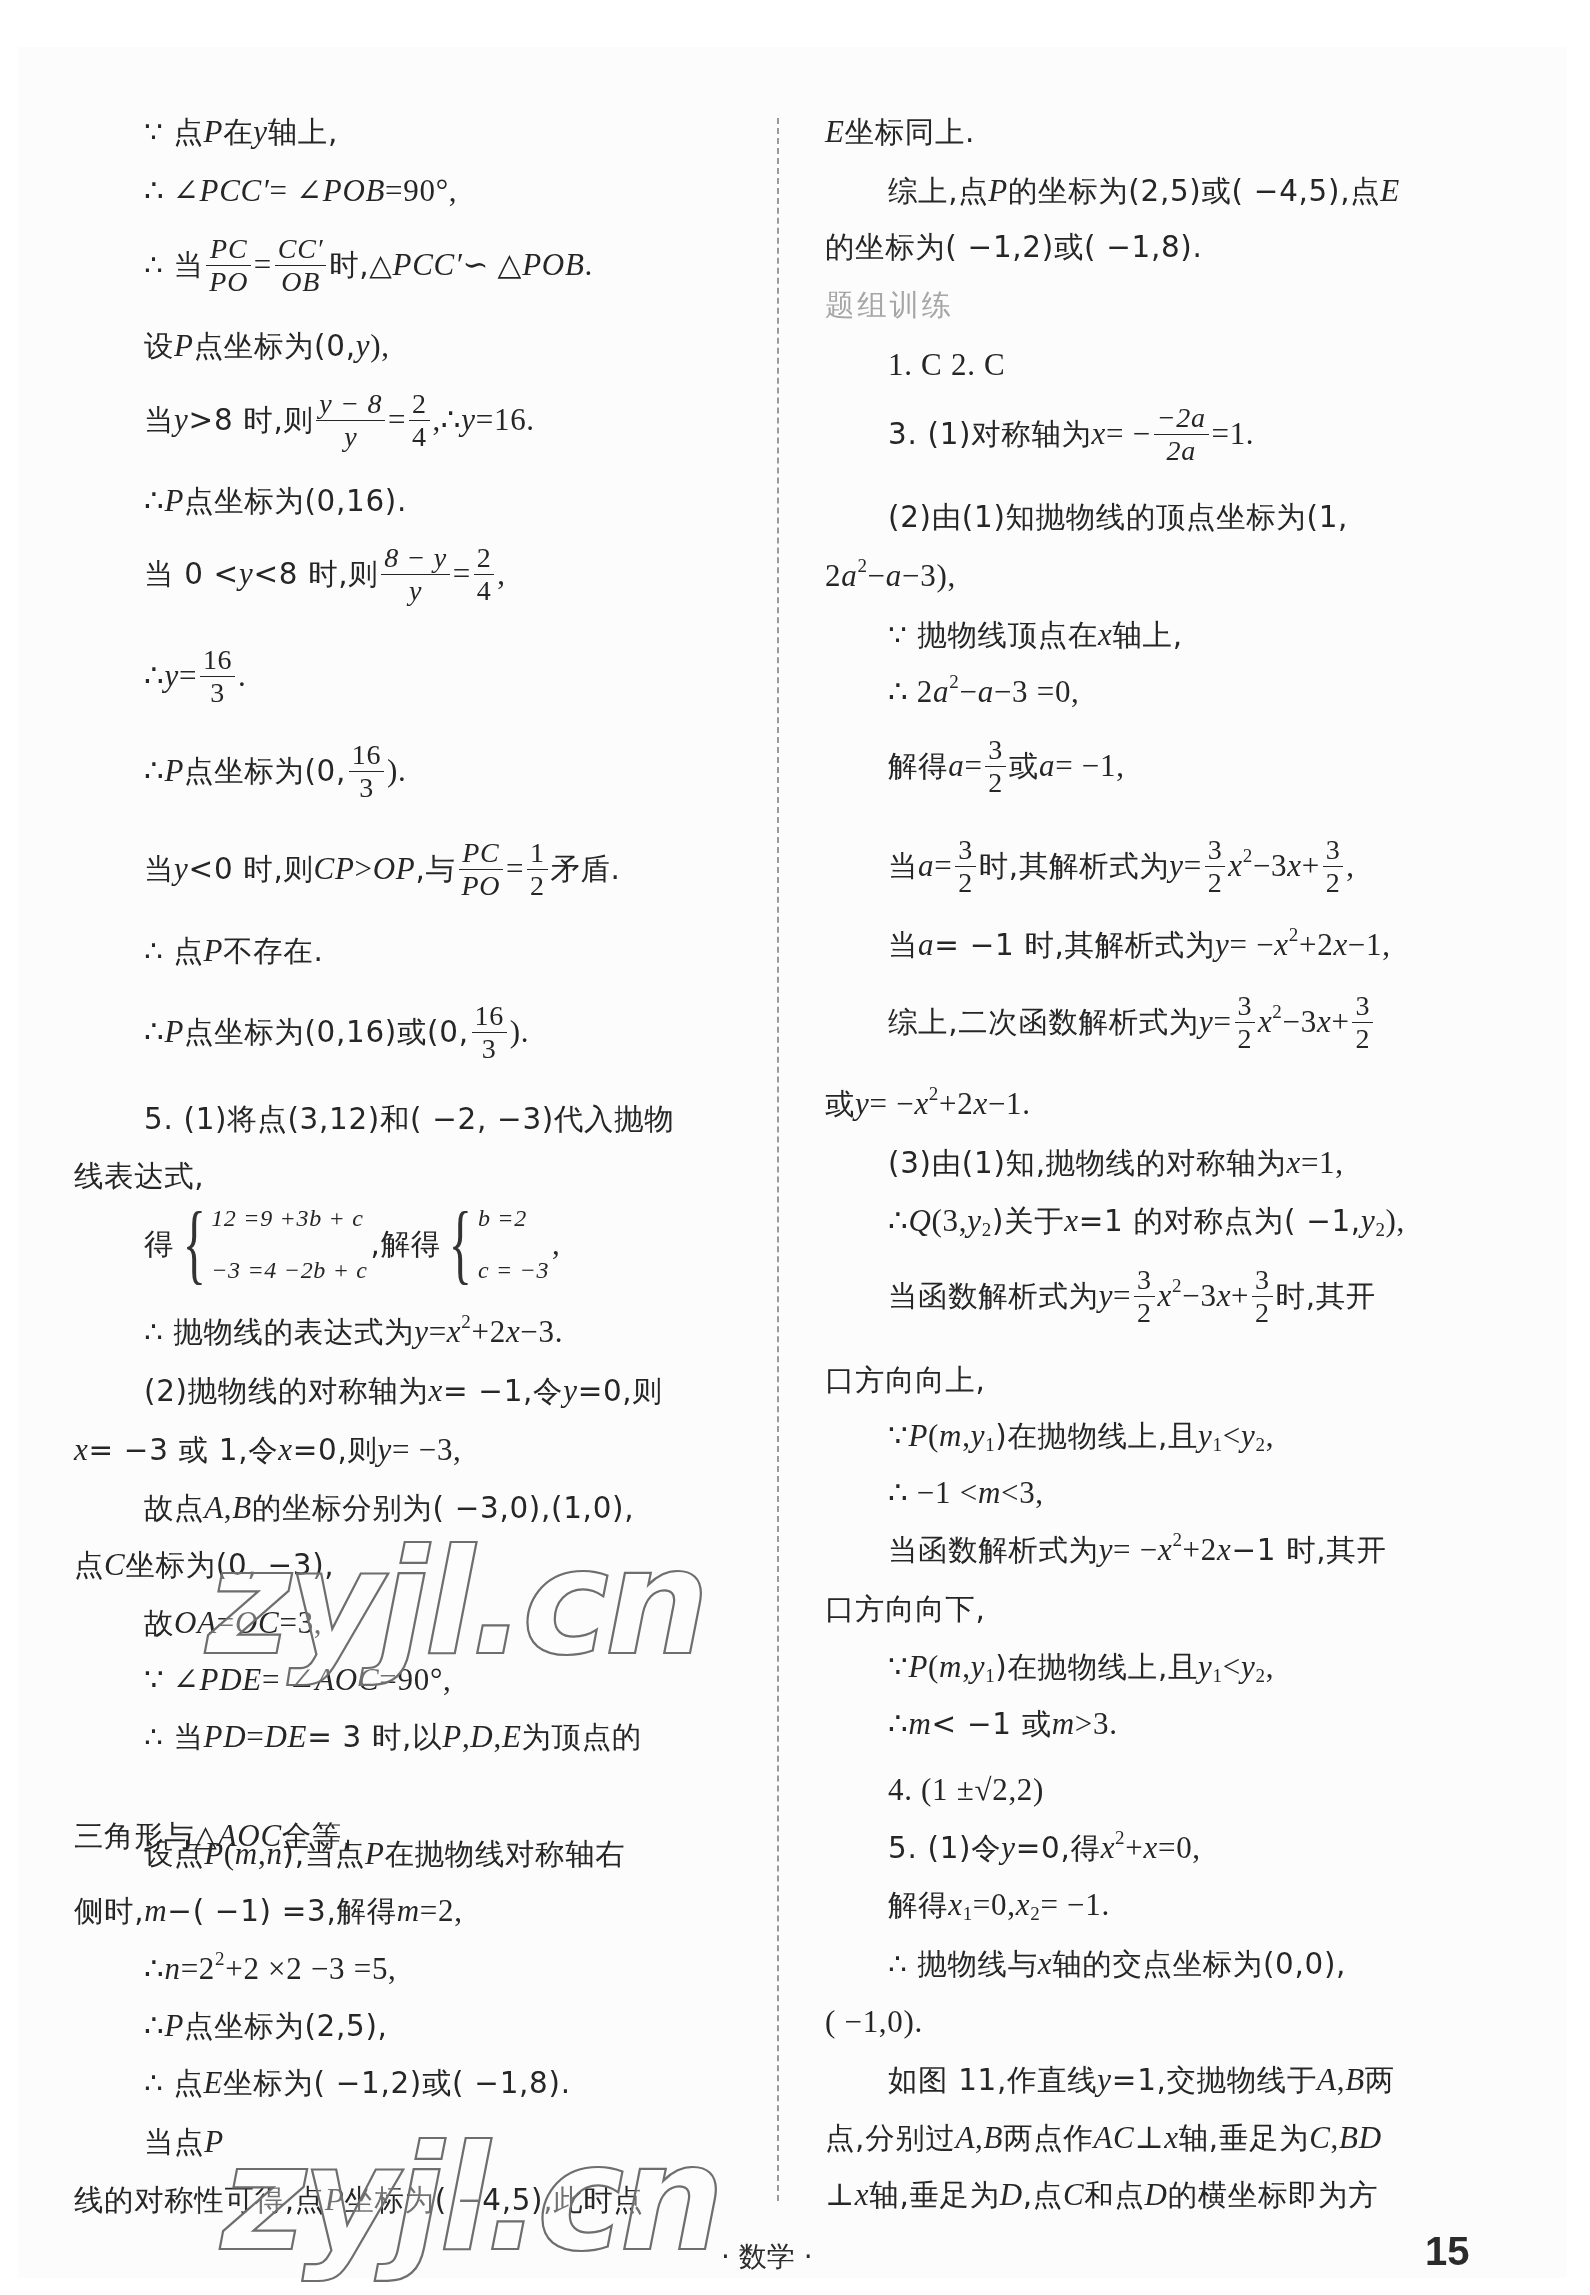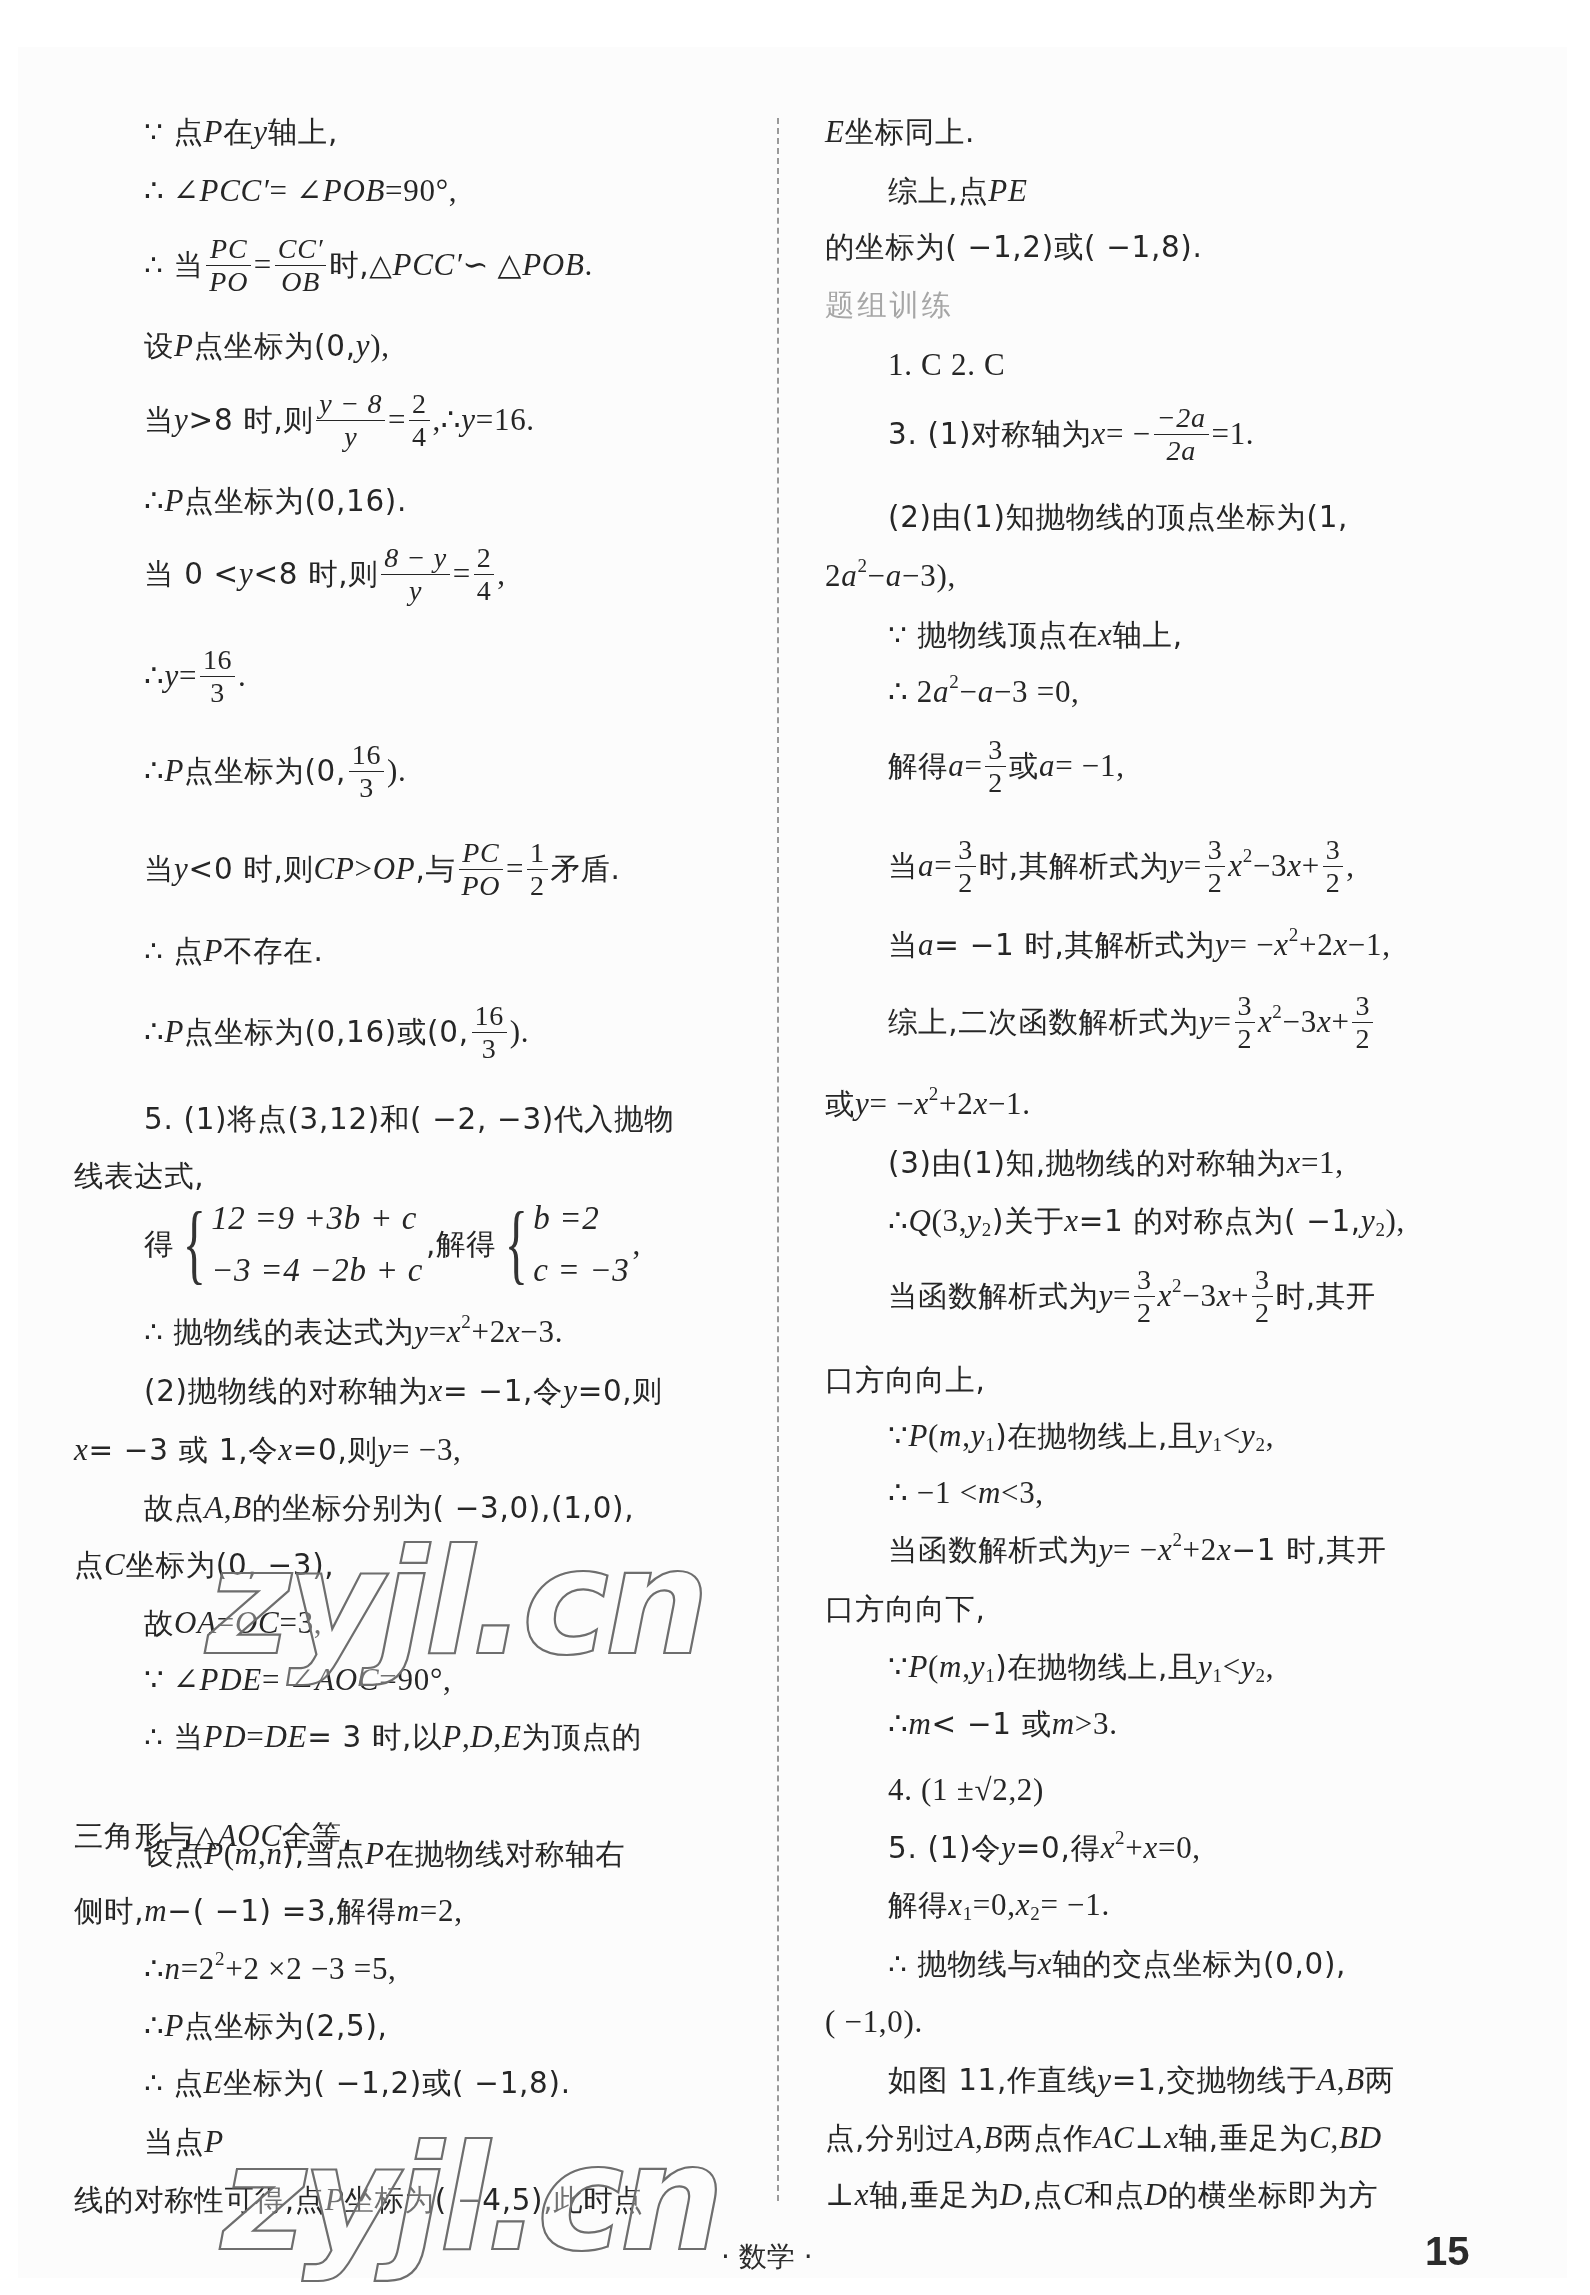--- a/index.html
+++ b/index.html
@@ -29,21 +29,21 @@
   .frac {
     display: inline-flex; flex-direction: column; align-items: center;
     vertical-align: middle; margin: 0 2.9px; line-height: 1;
   }
   .frac .num, .frac .den { font-size: 28px; padding: 0 2.9px; line-height: 32px; }
   .frac .bar { align-self: stretch; border-top: 1.8px solid #262626; }
   .sup { font-size: 19px; vertical-align: super; position: relative; top: -10.3px; }
   .sub { font-size: 19px; position: relative; top: 8.8px; }
   .brace-group { display: inline-flex; align-items: center; margin: 0 2.9px; }
   .brace { font-size: 88px; line-height: 1; font-weight: 200; transform: scaleX(0.55); margin: 0 -4.4px; color: #333; }
-  .sys { display: inline-flex; flex-direction: column; font-size: 33px; line-height: 52px; }
+  .sys { display: inline-flex; flex-direction: column; font-size: 24px; line-height: 52px; }
   .heading {
     position: absolute; font-family: "DejaVu Sans", "Liberation Sans", sans-serif;
     font-size: 29.4px; color: #a6a6a6; letter-spacing: 2.9px;
   }
   .footer-subject {
     position: absolute; left: 721px; top: 2238px;
     font-family: "DejaVu Sans", "Liberation Sans", sans-serif; font-size: 28px; color: #2b2b2b;
   }
   .page-num {
     position: absolute; left: 1425px; top: 2229px;
@@ -344,20 +344,21 @@
     </div>
   </div>
 <div id="right-col">
     <div class="line" style="left: 825px; top: 110px;">
       <span class="v">E</span>
       <span class="cjk"> 坐标同上.</span>
     </div>
     <div class="line" style="left: 888px; top: 169px;">
       <span class="cjk">综上,点 </span>
       <span class="v">P</span>
+      <span class="cjk"> 的坐标为(2,5)或( −4,5),点 </span>
       <span class="v">E</span>
     </div>
     <div class="line" style="left: 825px; top: 225px;">
       <span class="cjk">的坐标为( −1,2)或( −1,8).</span>
     </div>
     <div class="line" style="left: 888px; top: 343px;">
       <span>1. C    2. C</span>
     </div>
     <div class="line" style="left: 888px; top: 412px;">
       <span class="cjk">3. (1)对称轴为 </span>

